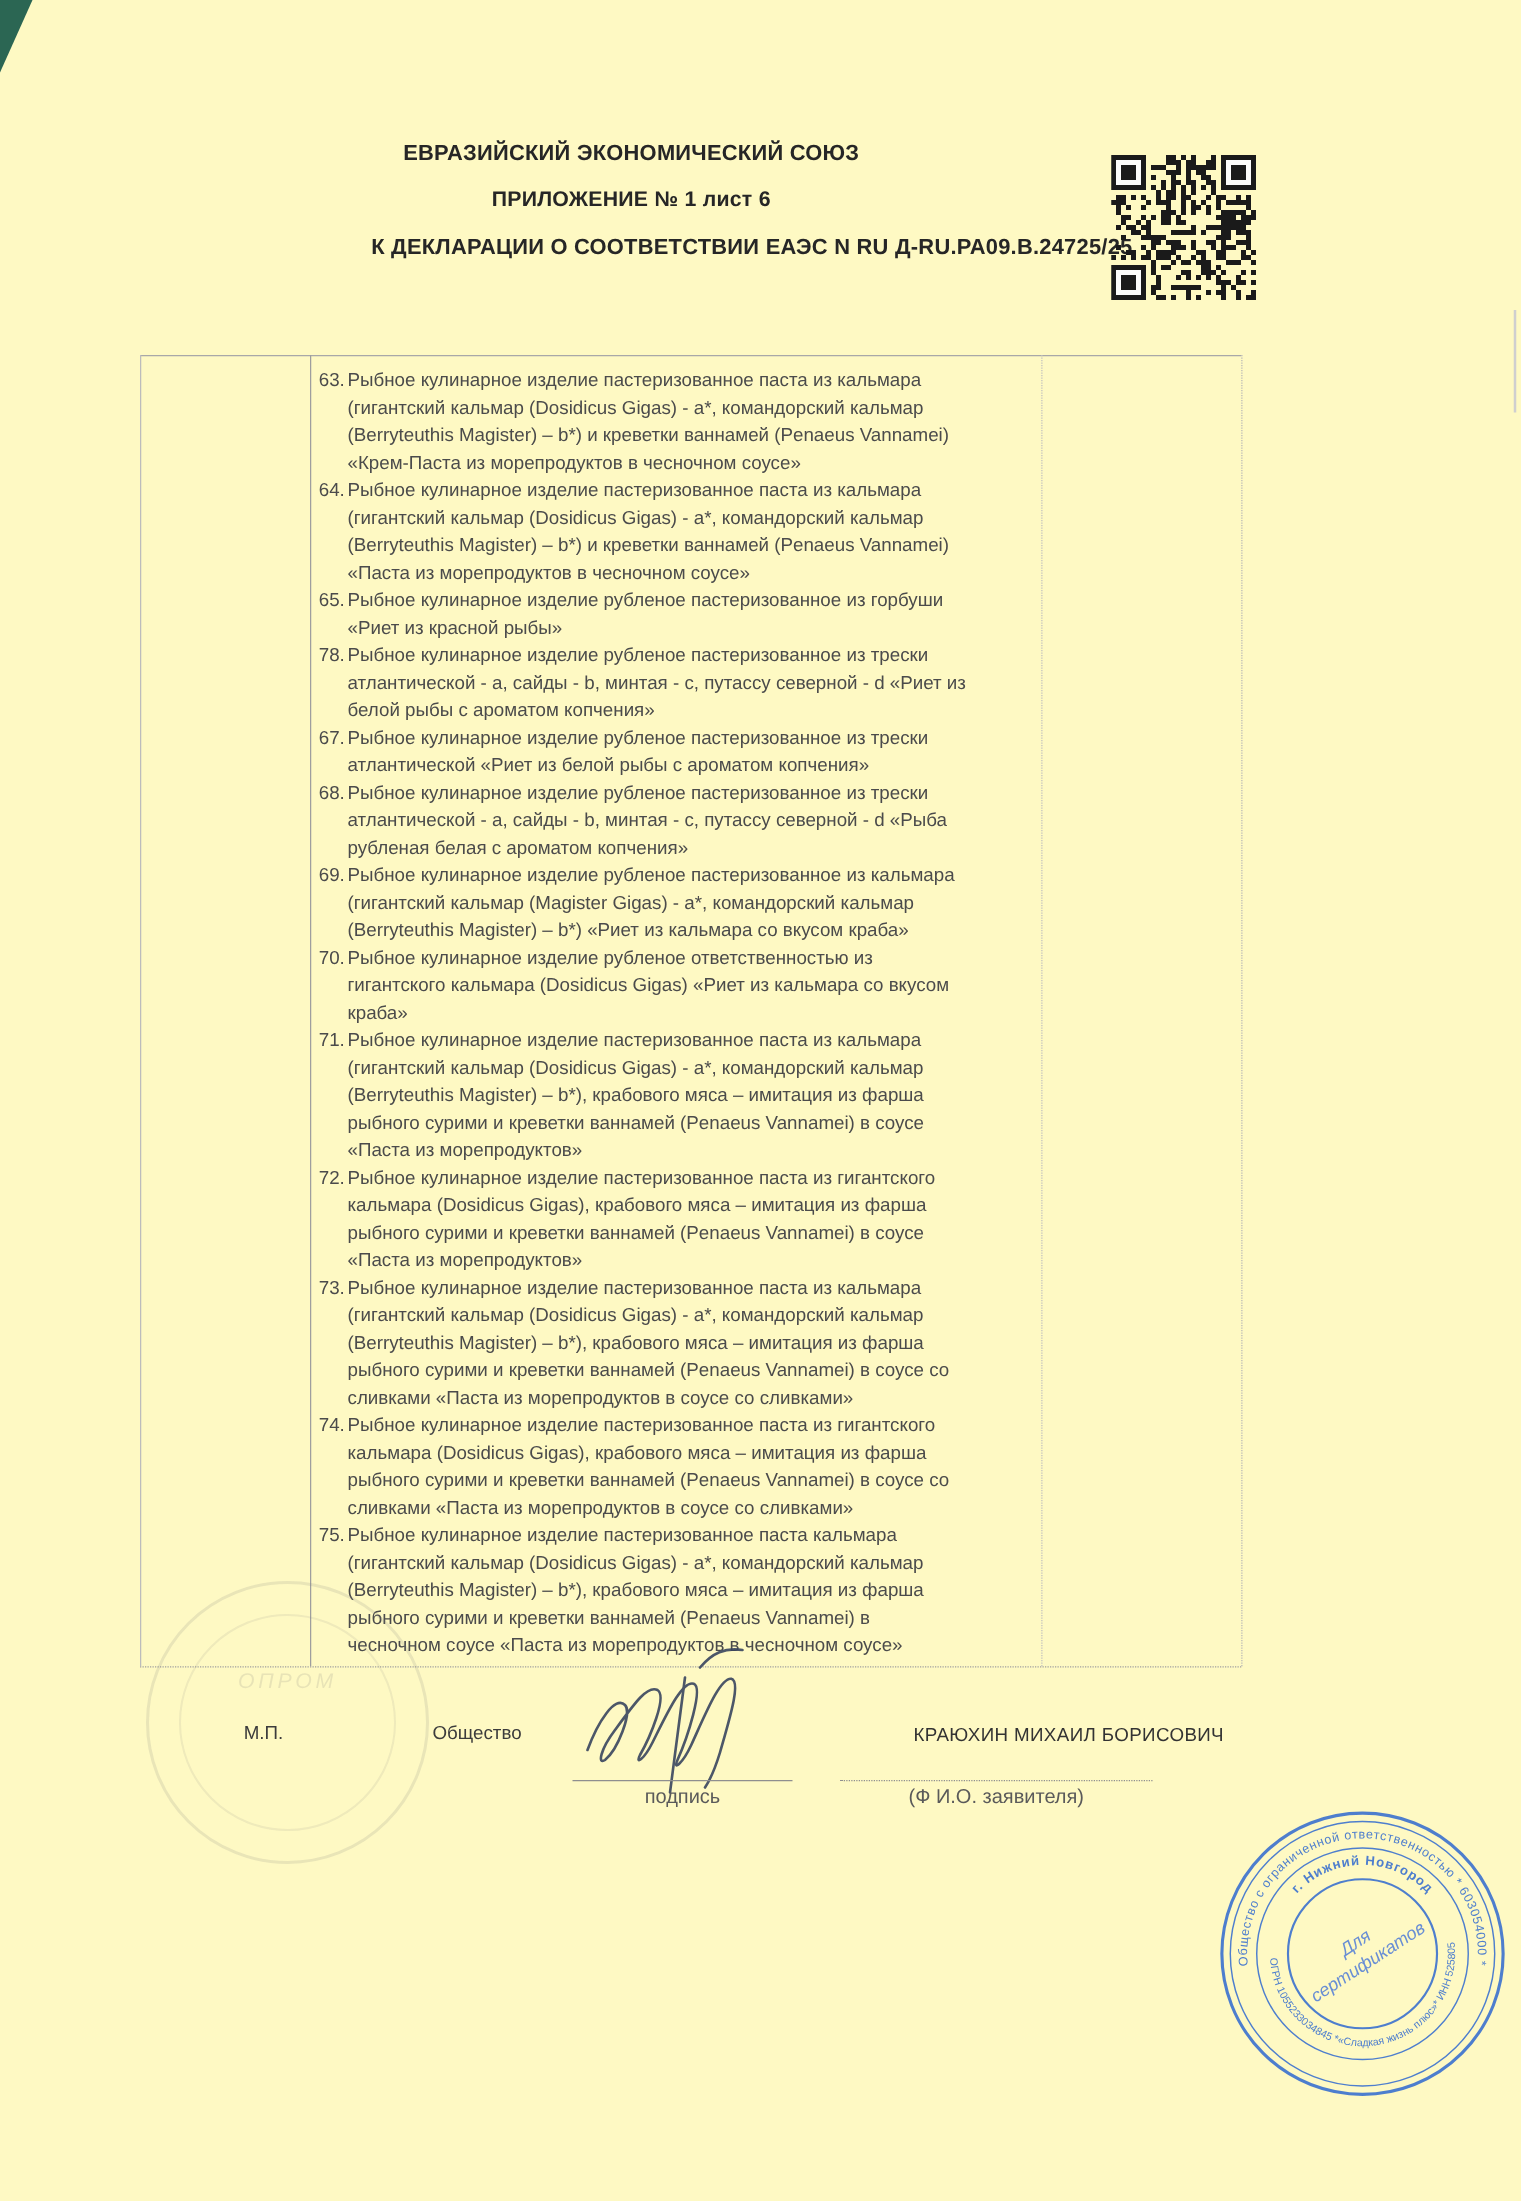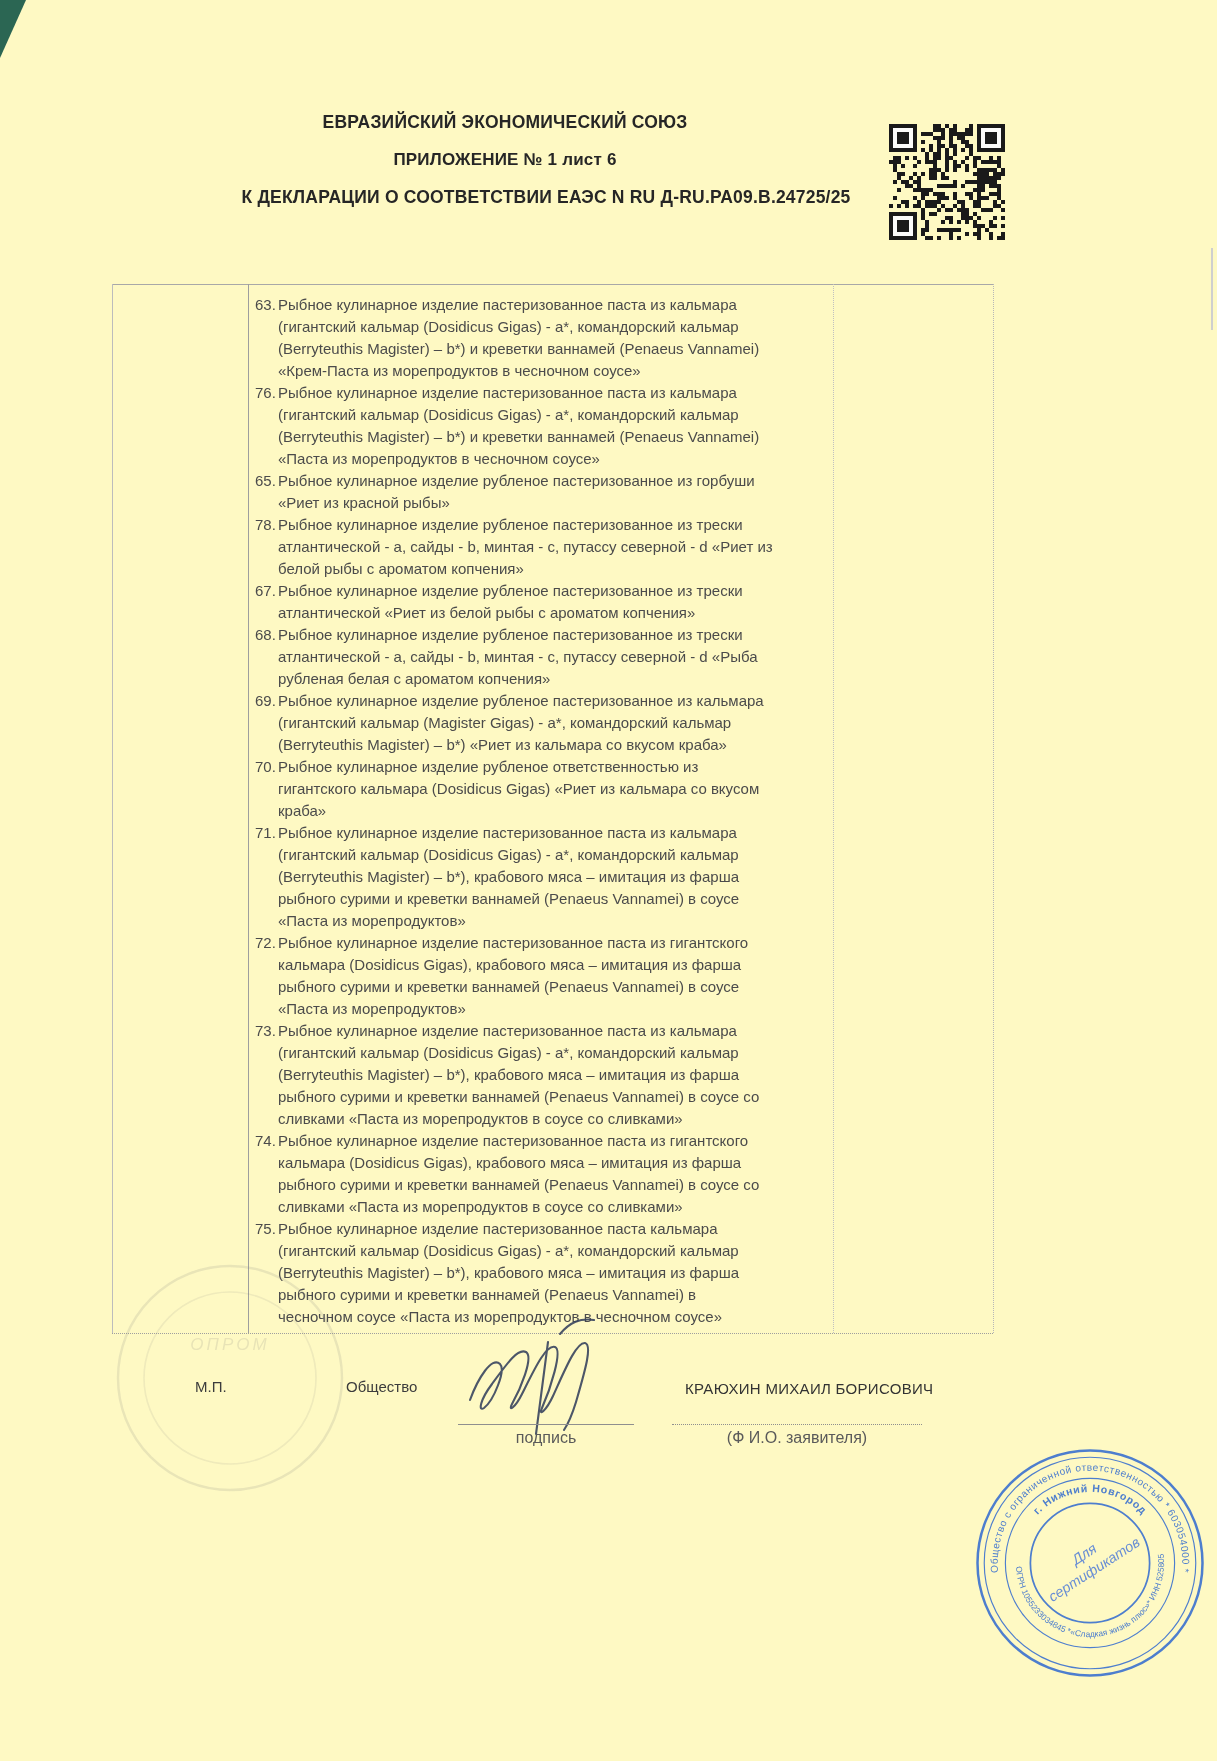--- a/index.html
+++ b/index.html
@@ -12,21 +12,21 @@
   .corner-mark{
     position:absolute; left:0; top:0; width:0; height:0;
     border-left:26px solid #2b6653; border-bottom:58px solid transparent;
   }
   .edge-artifact{position:absolute; left:1211px; top:248px; width:2px; height:82px; background:#cfcfcf;}
 
   
   .hdr{position:absolute; text-align:center; font-weight:bold; color:#262626; letter-spacing:.2px;}
   .hdr1{left:150px; top:112px; width:710px; font-size:17.5px;}
   .hdr2{left:150px; top:150px; width:710px; font-size:17px;}
-  .hdr3{left:186px; top:187px; width:720px; font-size:17.5px;}
+  .hdr3{left:186px; top:187px; width:720px; font-size:17.5px;text-align:right;}
 
   
   .qr{position:absolute; left:889px; top:124px; width:116px; height:116px;}
   .qr svg{width:100%; height:100%;}
 
   
   .tl{position:absolute; background:none;}
   .line-top   {left:112px; top:284px; width:881px; border-top:1px solid #a8a8a8;}
   .line-bottom{left:112px; top:1333px; width:881px; border-top:1px dotted #9f9f9f;}
   .line-left  {left:112px; top:284px; height:1049px; border-left:1px solid #bcbcbc;}
@@ -38,21 +38,21 @@
   .list{position:absolute; left:255px; top:294px; width:578px;
         font-size:15px; line-height:22px; color:#4b4b4b;}
   .item{position:relative; padding-left:23px;}
   .item .num{position:absolute; left:0; top:0;}
   .item .txt{display:block; white-space:pre-line;}
 
   
   .flabel{position:absolute; font-size:15px; color:#3c3c3c;margin-left:30px;}
   .mp{left:165px; top:1378px;}
   .applicant{left:316px; top:1378px; width:110px;}
-  .name{left:655px; top:1380px; width:340px; font-size:15px; color:#333; letter-spacing:.3px;}
+  .name{left:655px; top:1380px; width:340px; text-align:center; font-size:15px; color:#333; letter-spacing:.3px;}
   .sigline1{position:absolute; left:458px; top:1424px; width:176px; border-top:1px solid #8f8f8f;}
   .sigline2{position:absolute; left:672px; top:1424px; width:250px; border-top:1px dotted #8f8f8f;}
   .caption{position:absolute; font-size:16px; color:#5a5a5a; text-align:center;}
   .cap-sig{left:458px; top:1429px; width:176px;}
   .cap-name{left:672px; top:1429px; width:250px;}
   .signature{position:absolute; left:452px; top:1312px; width:180px; height:126px;}
 
   
   .stamp{position:absolute; left:965px; top:1438px; width:250px; height:250px; opacity:.92;}
   .ghost{position:absolute; left:110px; top:1258px; width:240px; height:240px; opacity:.55;}
@@ -382,21 +382,21 @@
 
   <div class="list">
     <div class="item">
         <span class="num">63.</span>
         <span class="txt">Рыбное кулинарное изделие пастеризованное паста из кальмара
 (гигантский кальмар (Dosidicus Gigas) - a*, командорский кальмар
 (Berryteuthis Magister) – b*) и креветки ваннамей (Penaeus Vannamei)
 «Крем-Паста из морепродуктов в чесночном соусе»</span>
       </div>
     <div class="item">
-        <span class="num">76.</span>
+        <span class="num">64.</span>
         <span class="txt">Рыбное кулинарное изделие пастеризованное паста из кальмара
 (гигантский кальмар (Dosidicus Gigas) - a*, командорский кальмар
 (Berryteuthis Magister) – b*) и креветки ваннамей (Penaeus Vannamei)
 «Паста из морепродуктов в чесночном соусе»</span>
       </div>
     <div class="item">
         <span class="num">65.</span>
         <span class="txt">Рыбное кулинарное изделие рубленое пастеризованное из горбуши
 «Риет из красной рыбы»</span>
       </div>

